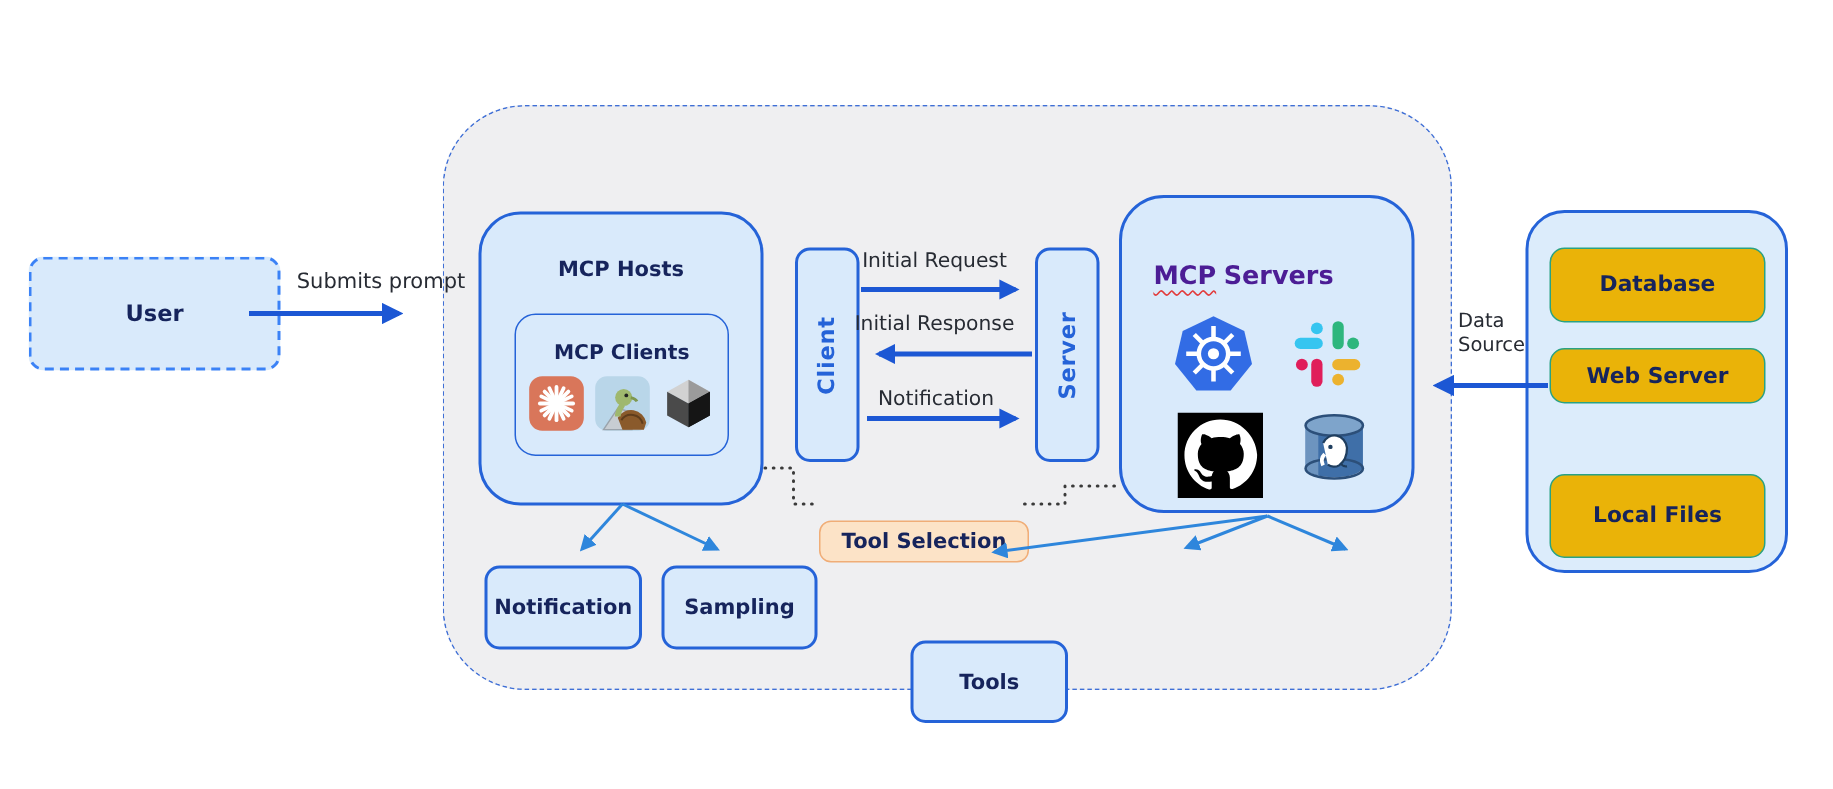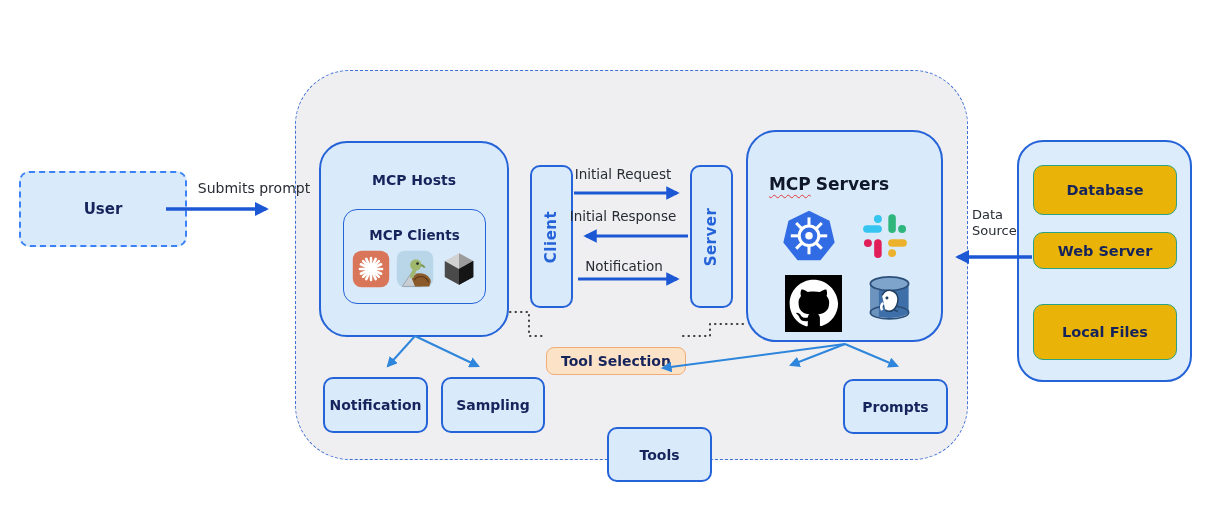--- a/index.html
+++ b/index.html
@@ -70,21 +70,21 @@
     font-weight: bold;
     letter-spacing: 0.5px;
   }
   .client-box { left: 530px; }
   .server-box { left: 690px; }
 
   .servers-box {
     left: 746px; top: 130px; width: 197px; height: 212px;
     border-radius: 30px;
   }
-  .servers-title { left: 746px; top: 174px; width: 166px; text-align: center; font-size: 17px; font-weight: bold; color: #0f172a; z-index: 4; }
+  .servers-title { left: 746px; top: 174px; width: 166px; text-align: center; font-size: 17px; font-weight: bold; color: #4c1d95; z-index: 4; }
   .wavy { text-decoration: underline wavy #e23b3b 1px; text-underline-offset: 3.5px; }
   .title-rest { margin-left: 5px; }
   .servers-icons { z-index: 4; }
 
   .edge-label {
     font-size: 13.5px;
     color: #272b33;
     z-index: 4;
     text-align: center;
   }
@@ -118,21 +118,21 @@
     background: #eab308;
     border: 1.7px solid #2aa283;
     border-radius: 10px;
     color: #16245c;
     font-weight: bold;
     font-size: 14.5px;
     z-index: 3;
   }
   .g-database { top: 165px; height: 50px; }
   .g-webserver { top: 232px; height: 37px; }
-  .g-localfiles { top: 304px; height: 56px; }
+  .g-localfiles { top: 316px; height: 56px; }
 
   .icon-tile { width: 38px; height: 38px; }
   svg.arrow-layer {
     position: absolute; left: 0; top: 0;
     width: 1222px; height: 526px;
     z-index: 5;
     pointer-events: none;
   }
 </style>
 </head>
@@ -259,23 +259,20 @@
   <div class="abs flexc bluebox child-box b-notification">
     <span>Notification</span>
   </div>
   <div class="abs flexc bluebox child-box b-sampling">
     <span>Sampling</span>
   </div>
 
   <div class="abs flexc bluebox child-box b-tools">
     <span>Tools</span>
   </div>
-  <div class="abs flexc bluebox child-box b-prompts">
-    <span>Prompts</span>
-  </div>
 
   <div class="abs flexc greenbox g-database">
     <span>Database</span>
   </div>
   <div class="abs flexc greenbox g-webserver">
     <span>Web Server</span>
   </div>
   <div class="abs flexc greenbox g-localfiles">
     <span>Local Files</span>
   </div>

